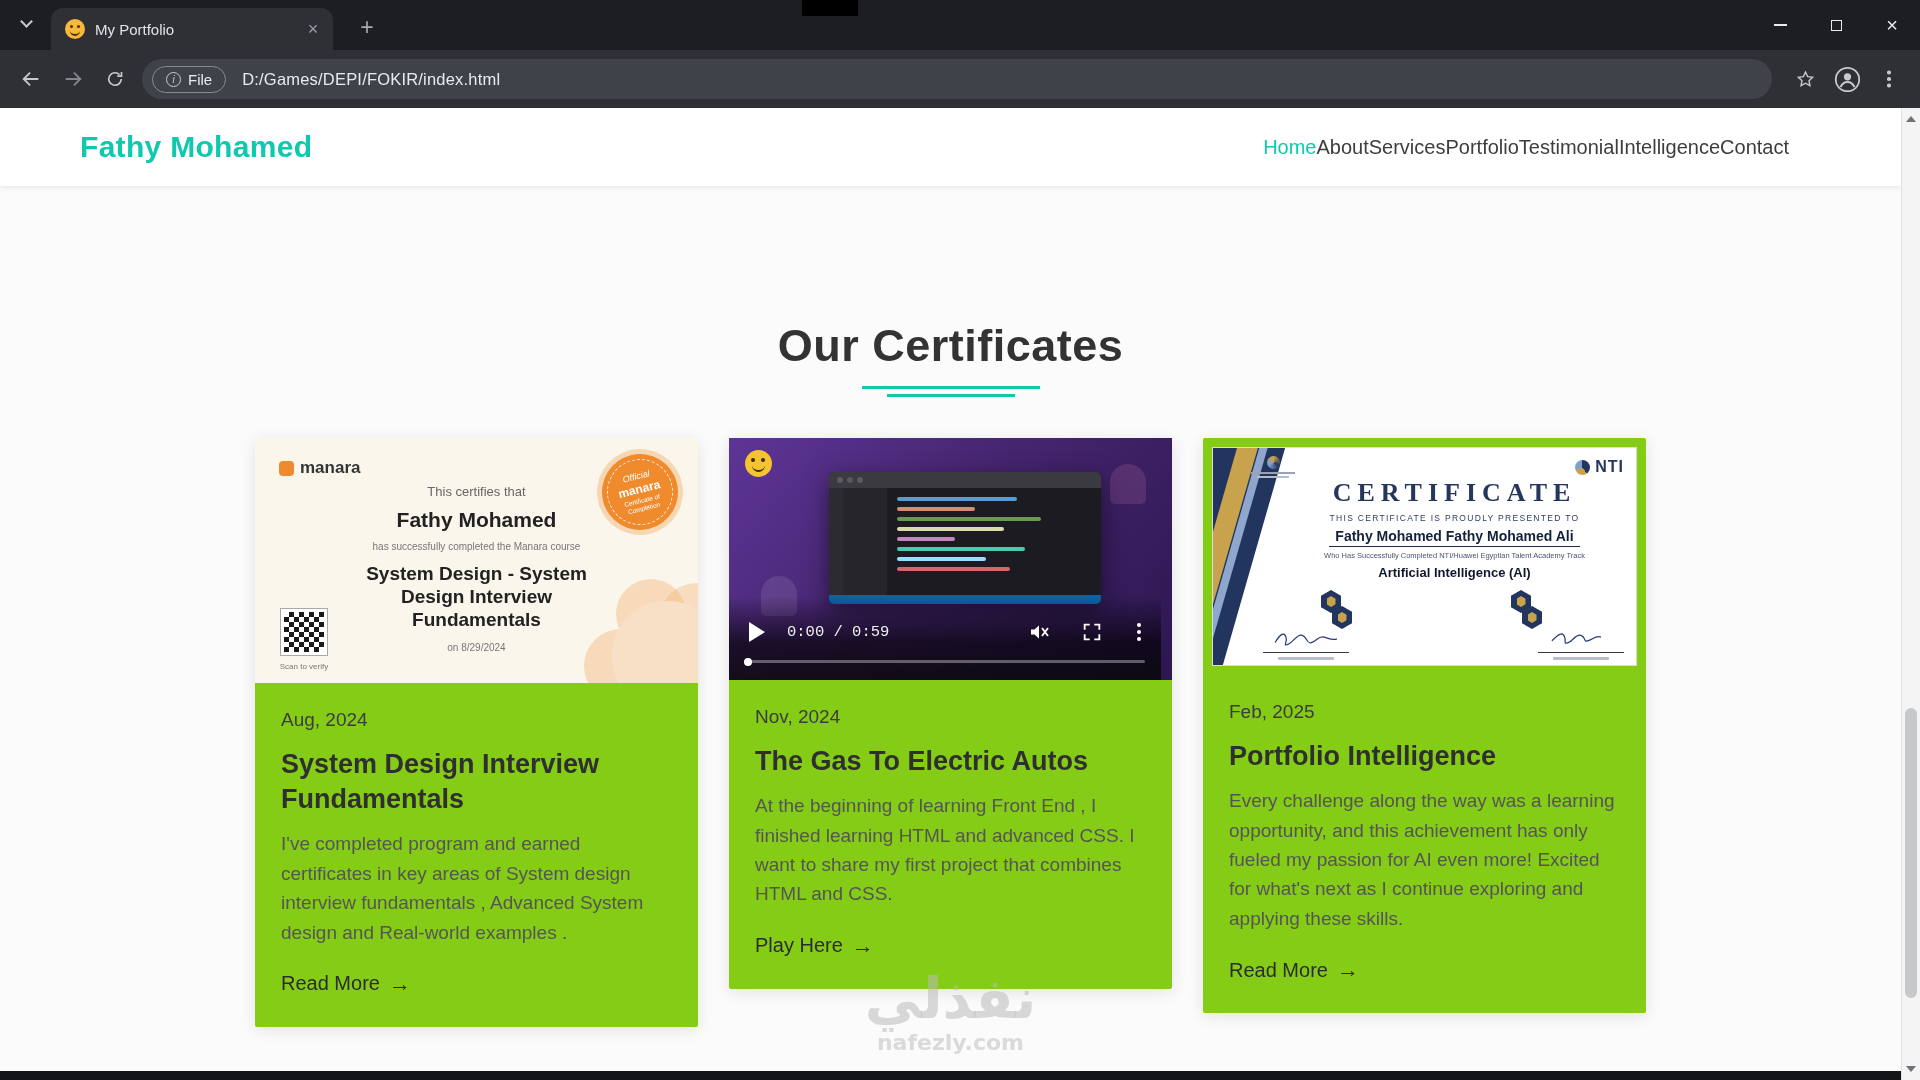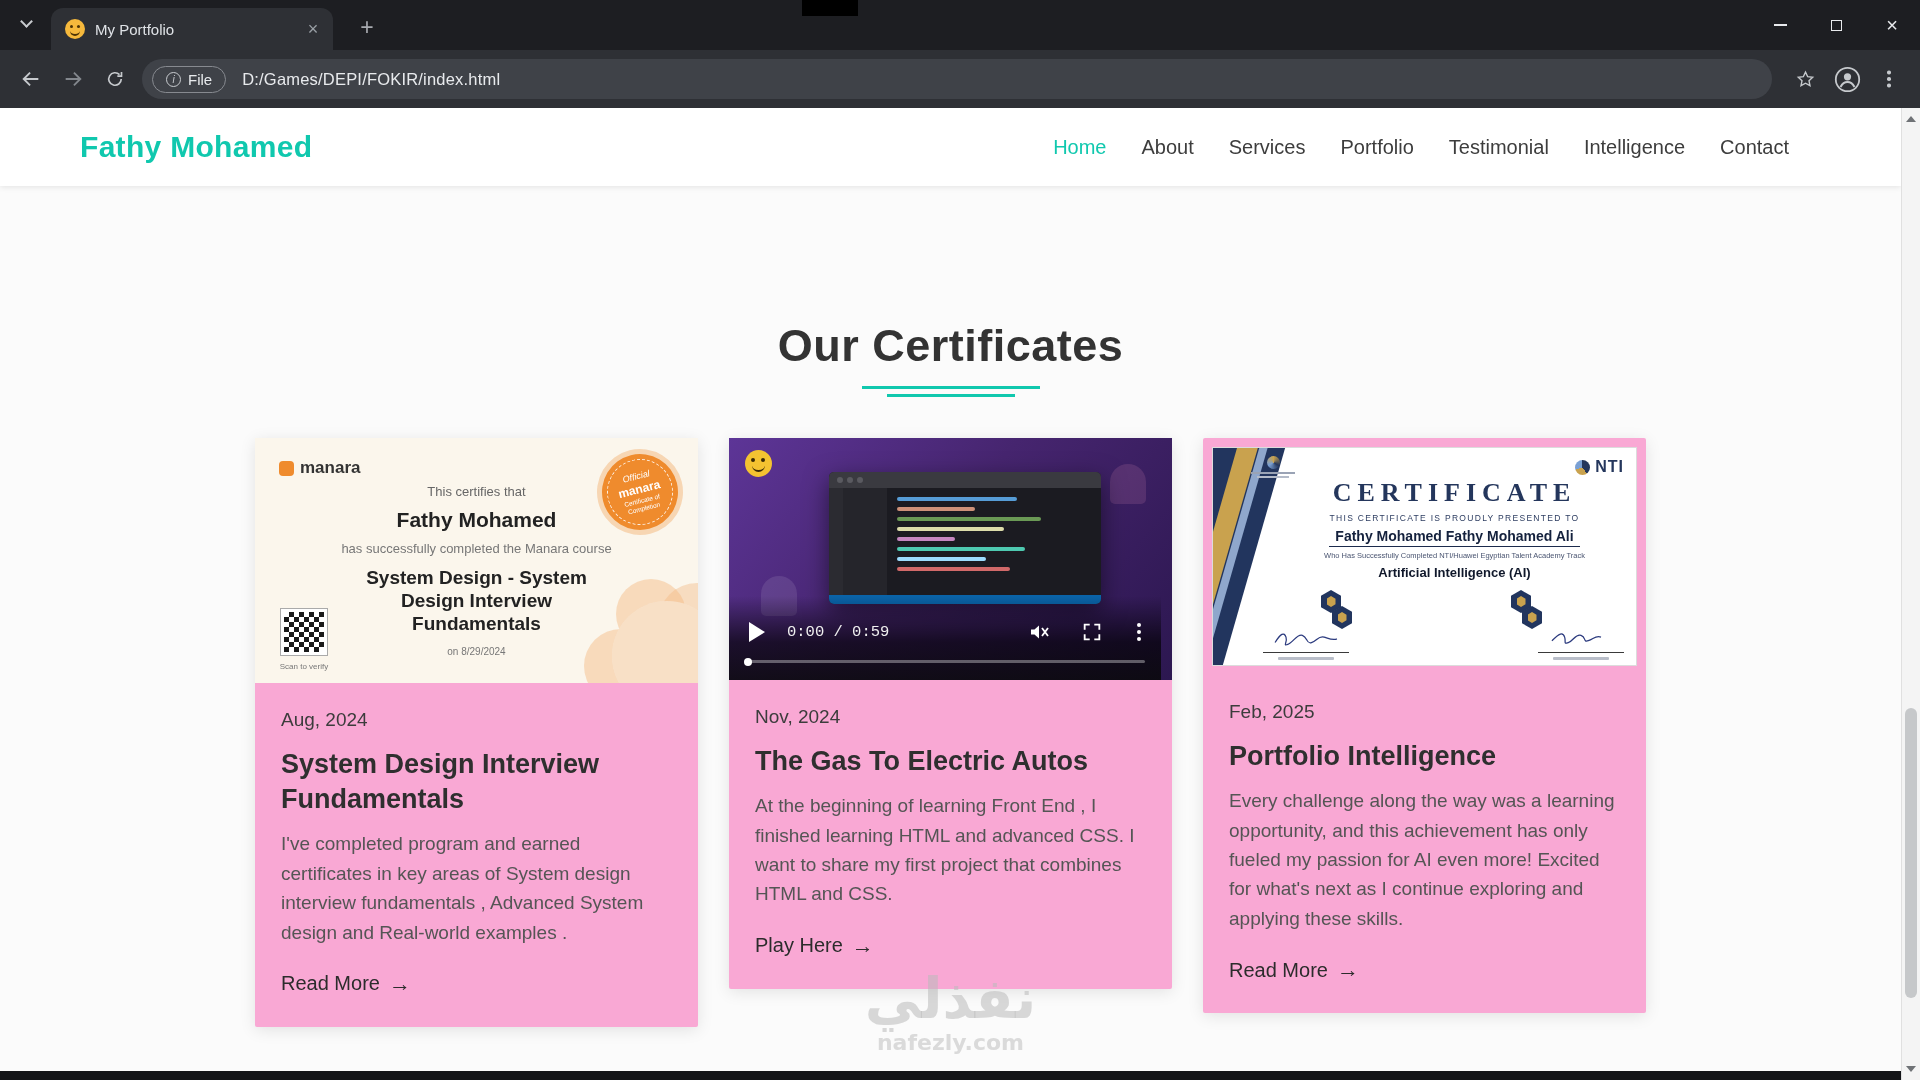--- a/index.html
+++ b/index.html
@@ -33,48 +33,48 @@
   .chip { display:flex; align-items:center; gap:7px; border:1px solid #878a90; border-radius:15px; padding:4px 13px; color:#e8eaed; font-size:15px; cursor:pointer; }
   .info-ic { width:15px; height:15px; border-radius:50%; border:1.5px solid #c9ccd0; color:#c9ccd0; font-size:10px; font-style:italic; display:flex; align-items:center; justify-content:center; }
   .url { margin-left:16px; color:#e8eaed; font-size:16.5px; letter-spacing:.2px; }
   .dots-i { width:3.5px; height:3.5px; border-radius:50%; background:#c6c9cd; box-shadow:0 6.5px 0 #c6c9cd, 0 -6.5px 0 #c6c9cd; display:block; }
   .notch { position:absolute; top:0; left:802px; width:56px; height:16px; background:#000; z-index:60; }
 
   
   .page { position:absolute; top:108px; left:0; width:1901px; height:972px; background:#fbfbfb; overflow:hidden; }
   .site-header { position:relative; height:78px; background:#fff; box-shadow:0 1px 6px rgba(0,0,0,.10); display:flex; align-items:center; justify-content:space-between; padding:0 112px 0 80px; z-index:5; }
   .brand { font-size:30px; font-weight:700; color:#10c8ae; letter-spacing:.3px; }
-  .site-nav { display:flex; gap:35px; }
+  .site-nav { display:flex; }
   .site-nav a { text-decoration:none; color:#3d3d3d; font-size:20px; cursor:pointer; }
   .site-nav a.active { color:#10c8ae; }
 
   .sec-title { position:absolute; top:212px; left:0; width:100%; text-align:center; font-size:45px; font-weight:700; color:#333; margin:0; letter-spacing:.5px; }
   .sec-underline { position:absolute; top:278px; left:0; width:100%; display:flex; flex-direction:column; align-items:center; gap:5px; }
   .sec-underline span { display:block; height:3px; background:#10c8ae; }
   .sec-underline .u1 { width:178px; }
   .sec-underline .u2 { width:128px; }
 
   .cards { position:absolute; top:330px; left:255px; width:1392px; display:flex; gap:31px; align-items:flex-start; }
-  .card { width:443px; background:#f9a8d4; box-shadow:0 3px 16px rgba(0,0,0,.10); border-radius:2px; position:relative; }
+  .card { width:443px; background:#84cc16; box-shadow:0 3px 16px rgba(0,0,0,.10); border-radius:2px; position:relative; }
   .card-body { padding:26px 26px 30px; }
   .card-date { font-size:19px; color:#3c3c3c; }
   .card-title { margin:16px 0 0; font-size:27px; font-weight:700; color:#2f2f2f; line-height:1.3; }
   .card-text { margin:12px 0 0; font-size:19px; color:#555; line-height:1.55; }
   .card-link { display:inline-flex; align-items:center; gap:9px; margin-top:24px; font-size:20px; color:#2c2c2c; text-decoration:none; cursor:pointer; }
   .card-link .arrow { font-size:22px; }
 
   
   .card-media { height:245px; position:relative; overflow:hidden; }
   .manara { background:#fbf6ec; }
   .mnr-logo { position:absolute; top:20px; left:24px; display:flex; align-items:center; gap:6px; font-weight:700; font-size:17px; color:#333; z-index:2; }
   .mnr-logo-ic { width:15px; height:15px; background:#ef8b2d; border-radius:4px; display:block; }
   .mnr-center { position:absolute; top:46px; left:0; right:0; text-align:center; z-index:2; }
   .mnr-certifies { font-size:13px; color:#666; }
   .mnr-name { font-size:21px; font-weight:700; color:#222; margin-top:9px; }
-  .mnr-completed { font-size:13px; color:#777; margin-top:9px; }
+  .mnr-completed { font-size:10px; color:#777; margin-top:9px; }
   .mnr-course { font-size:19px; font-weight:700; color:#222; margin-top:10px; line-height:1.22; padding:0 92px; }
   .mnr-date { font-size:10px; color:#777; margin-top:10px; }
   .mnr-badge { position:absolute; top:16px; right:20px; width:76px; height:76px; border-radius:50%; background:#ef8b2d; transform:rotate(-14deg); display:flex; flex-direction:column; align-items:center; justify-content:center; color:#fff; text-align:center; box-shadow:0 0 0 5px rgba(239,139,45,.30); z-index:3; }
   .mnr-badge::before { content:""; position:absolute; inset:5px; border:1px dashed rgba(255,255,255,.85); border-radius:50%; }
   .mnr-badge .b1 { font-size:9px; font-style:italic; }
   .mnr-badge .b2 { font-size:12px; font-weight:700; margin:1px 0; }
   .mnr-badge .b3 { font-size:6.5px; width:58px; line-height:1.3; }
   .mnr-qr { position:absolute; left:26px; bottom:28px; width:46px; height:46px; background:repeating-conic-gradient(#1a1a1a 0% 25%, #fff 0% 50%); background-size:10px 10px; border:3px solid #fff; outline:1px solid #aaa; }
   .mnr-qr-cap { position:absolute; left:16px; bottom:12px; width:66px; text-align:center; font-size:8px; color:#777; }
   .mnr-flower { position:absolute; right:-24px; bottom:-28px; width:110px; height:110px; border-radius:50%; background:rgba(243,183,128,.35); box-shadow:-46px 10px 0 -18px rgba(243,183,128,.45), -16px -42px 0 -20px rgba(243,183,128,.45), 30px -34px 0 -16px rgba(243,183,128,.40); }

